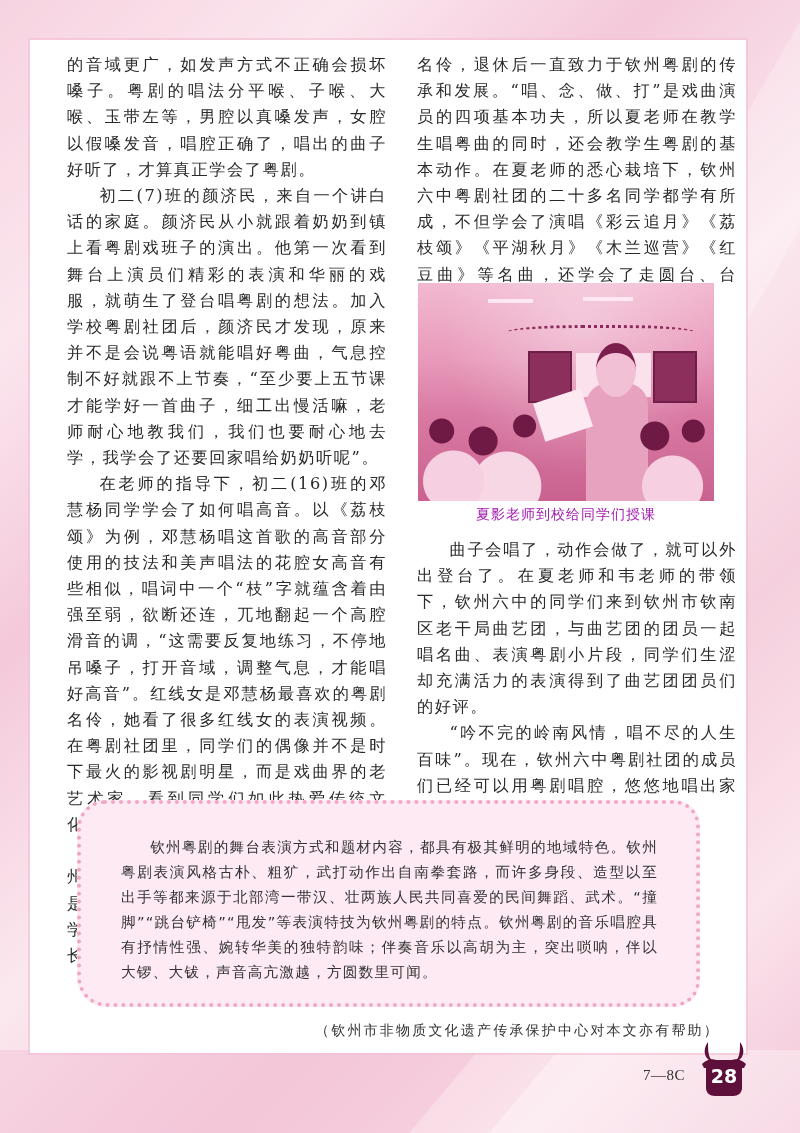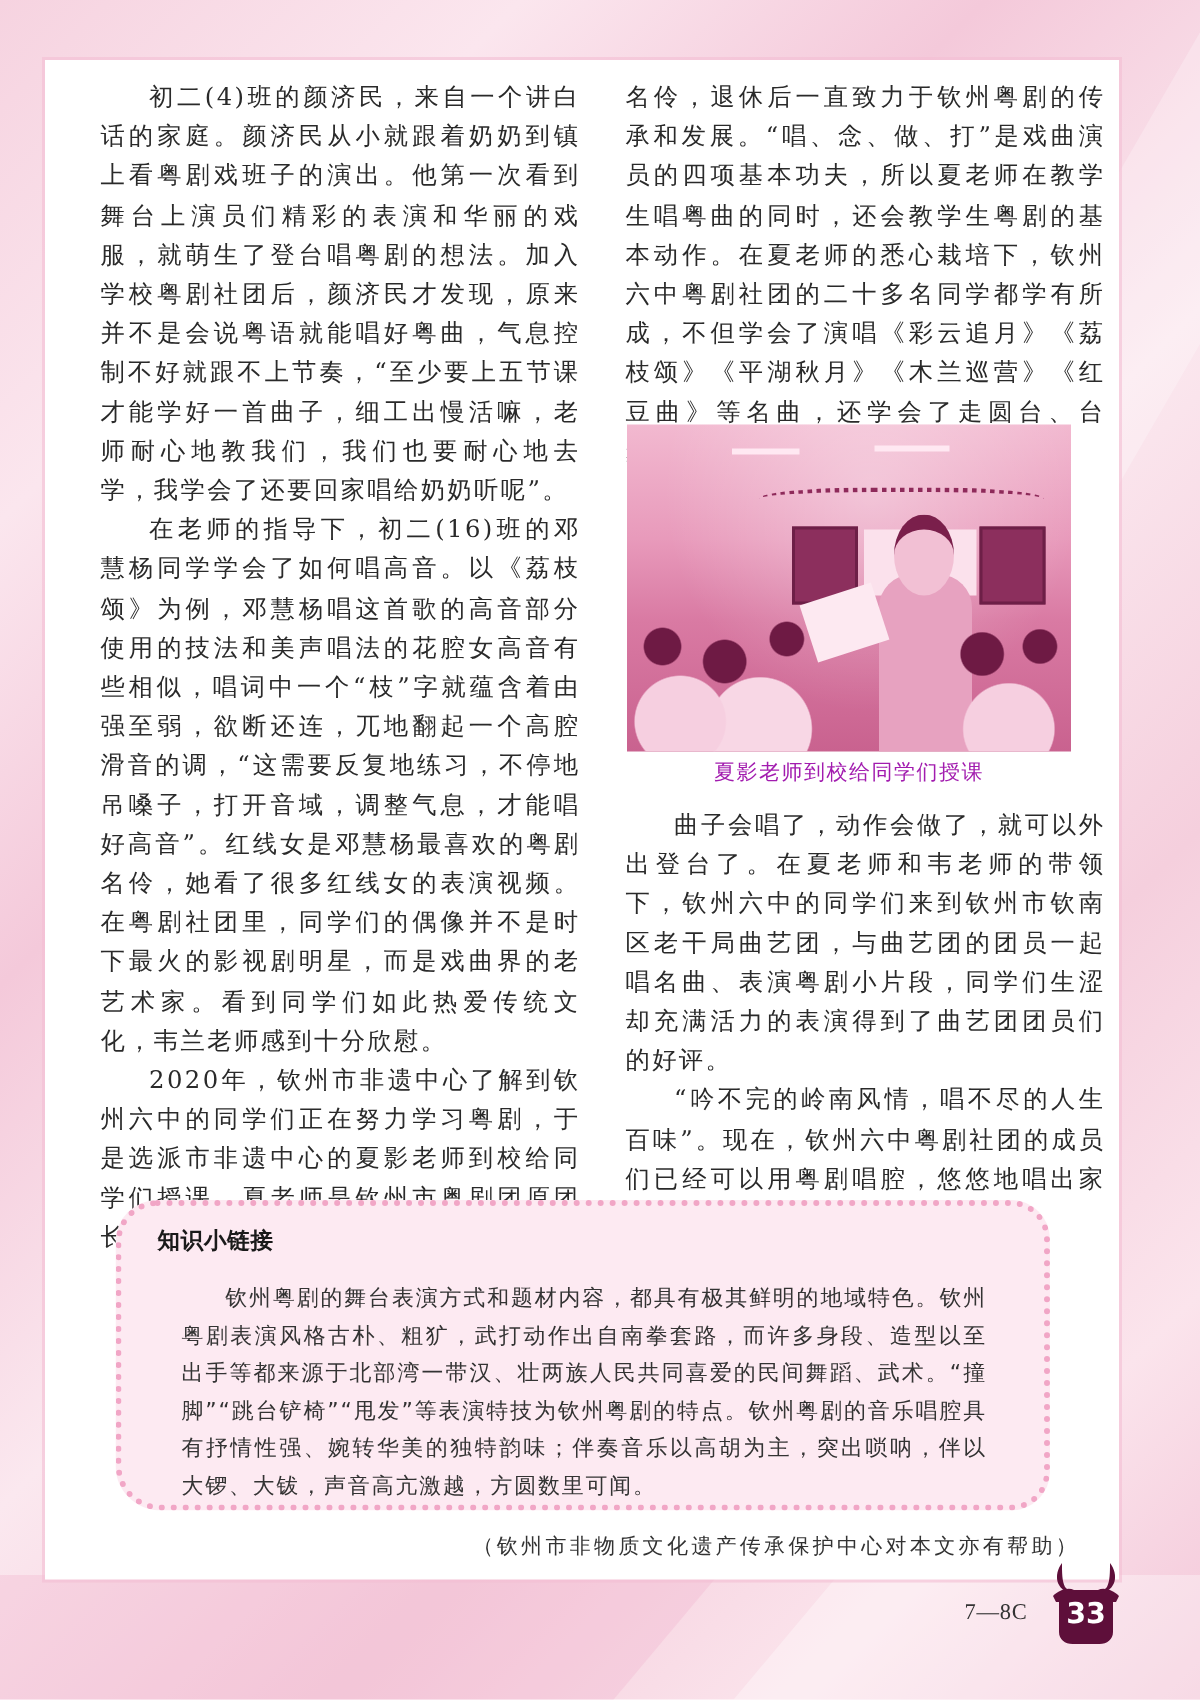--- a/index.html
+++ b/index.html
@@ -92,21 +92,22 @@
 </head>
 <body>
 
 <div class="stripe s1"></div>
 <div class="stripe s2"></div>
 <div class="stripe s3"></div>
 
 <div class="panel"></div>
 
 <div class="col left">
-  <p class="ind">初二(4)班的颜济民，来自一个讲白话的家庭。颜济民从小就跟着奶奶到镇上看粤剧戏班子的演出。他第一次看到舞台上演员们精彩的表演和华丽的戏服，就萌生了登台唱粤剧的想法。加入学校粤剧社团后，颜济民才发现，原来并不是会说粤语就能唱好粤曲，气息控制不好就跟不上节奏，“至少要上五节课才能学好一首曲子，细工出慢活嘛，老师耐心地教我们，我们也要耐心地去学，我学会了还要回家唱给奶奶听呢”。</p>
+  <p>的音域更广，如发声方式不正确会损坏嗓子。粤剧的唱法分平喉、子喉、大喉、玉带左等，男腔以真嗓发声，女腔以假嗓发音，唱腔正确了，唱出的曲子好听了，才算真正学会了粤剧。</p>
+  <p class="ind">初二(7)班的颜济民，来自一个讲白话的家庭。颜济民从小就跟着奶奶到镇上看粤剧戏班子的演出。他第一次看到舞台上演员们精彩的表演和华丽的戏服，就萌生了登台唱粤剧的想法。加入学校粤剧社团后，颜济民才发现，原来并不是会说粤语就能唱好粤曲，气息控制不好就跟不上节奏，“至少要上五节课才能学好一首曲子，细工出慢活嘛，老师耐心地教我们，我们也要耐心地去学，我学会了还要回家唱给奶奶听呢”。</p>
   <p class="ind">在老师的指导下，初二(16)班的邓慧杨同学学会了如何唱高音。以《荔枝颂》为例，邓慧杨唱这首歌的高音部分使用的技法和美声唱法的花腔女高音有些相似，唱词中一个“枝”字就蕴含着由强至弱，欲断还连，兀地翻起一个高腔滑音的调，“这需要反复地练习，不停地吊嗓子，打开音域，调整气息，才能唱好高音”。红线女是邓慧杨最喜欢的粤剧名伶，她看了很多红线女的表演视频。在粤剧社团里，同学们的偶像并不是时下最火的影视剧明星，而是戏曲界的老艺术家。看到同学们如此热爱传统文化，韦兰老师感到十分欣慰。</p>
   <p class="ind">2020年，钦州市非遗中心了解到钦州六中的同学们正在努力学习粤剧，于是选派市非遗中心的夏影老师到校给同学们授课。夏老师是钦州市粤剧团原团长，也是钦州粤剧</p>
 </div>
 
 <div class="col right">
   <p>名伶，退休后一直致力于钦州粤剧的传承和发展。“唱、念、做、打”是戏曲演员的四项基本功夫，所以夏老师在教学生唱粤曲的同时，还会教学生粤剧的基本动作。在夏老师的悉心栽培下，钦州六中粤剧社团的二十多名同学都学有所成，不但学会了演唱《彩云追月》《荔枝颂》《平湖秋月》《木兰巡营》《红豆曲》等名曲，还学会了走圆台、台步、云手、扎马等粤剧动作。</p>
 </div>
 
 <div class="photo">
   <div class="ceil-light" style="left:70px;top:16px;width:45px;"></div>
@@ -121,27 +122,26 @@
   <div class="students"></div>
 </div>
 <div class="caption">夏影老师到校给同学们授课</div>
 
 <div class="col right" style="top:537px;">
   <p class="ind">曲子会唱了，动作会做了，就可以外出登台了。在夏老师和韦老师的带领下，钦州六中的同学们来到钦州市钦南区老干局曲艺团，与曲艺团的团员一起唱名曲、表演粤剧小片段，同学们生涩却充满活力的表演得到了曲艺团团员们的好评。</p>
   <p class="ind">“吟不完的岭南风情，唱不尽的人生百味”。现在，钦州六中粤剧社团的成员们已经可以用粤剧唱腔，悠悠地唱出家乡的新变化。</p>
 </div>
 
 <div class="knowledge">
-  <div class="kt">知识小链接</div>
   <p class="ind">钦州粤剧的舞台表演方式和题材内容，都具有极其鲜明的地域特色。钦州粤剧表演风格古朴、粗犷，武打动作出自南拳套路，而许多身段、造型以至出手等都来源于北部湾一带汉、壮两族人民共同喜爱的民间舞蹈、武术。“撞脚”“跳台铲椅”“甩发”等表演特技为钦州粤剧的特点。钦州粤剧的音乐唱腔具有抒情性强、婉转华美的独特韵味；伴奏音乐以高胡为主，突出唢呐，伴以大锣、大钹，声音高亢激越，方圆数里可闻。</p>
 </div>
 
 <div class="credit">（钦州市非物质文化遗产传承保护中心对本文亦有帮助）</div>
 
 <div class="folio">7—8C</div>
 <div class="ox">
   <svg width="48" height="58" viewBox="0 0 48 58">
     <path d="M8 2 C2 10 4 20 14 22 L10 18 C8 14 8 8 8 2 Z" fill="#5e0f3a"></path>
     <path d="M40 2 C46 10 44 20 34 22 L38 18 C40 14 40 8 40 2 Z" fill="#5e0f3a"></path>
     <path d="M2 24 C6 20 12 18 16 20 L32 20 C36 18 42 20 46 24 L44 28 L42 28 L42 48 C42 53 38 56 33 56 L15 56 C10 56 6 53 6 48 L6 28 L4 28 Z" fill="#5e0f3a"></path>
   </svg>
-  <div class="num">33</div>
+  <div class="num">28</div>
 </div>
 
 </body></html>

